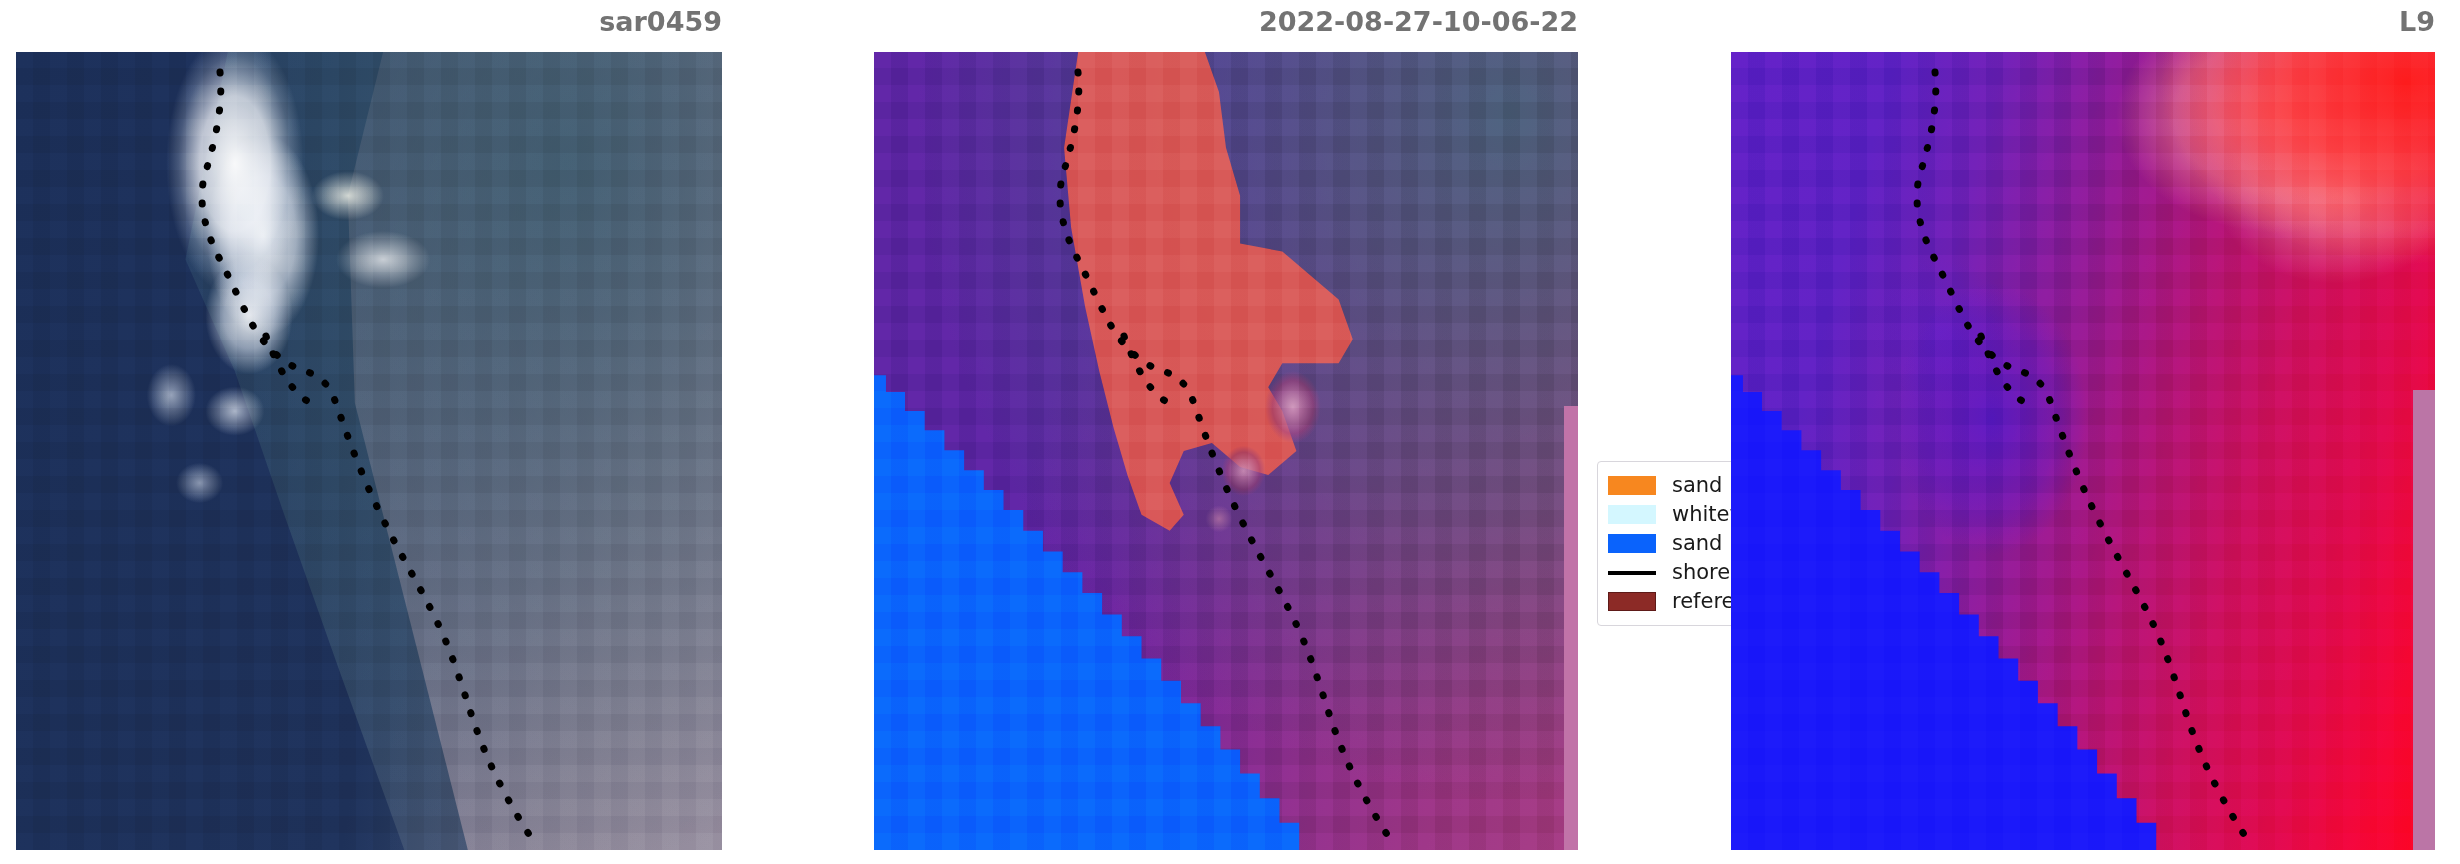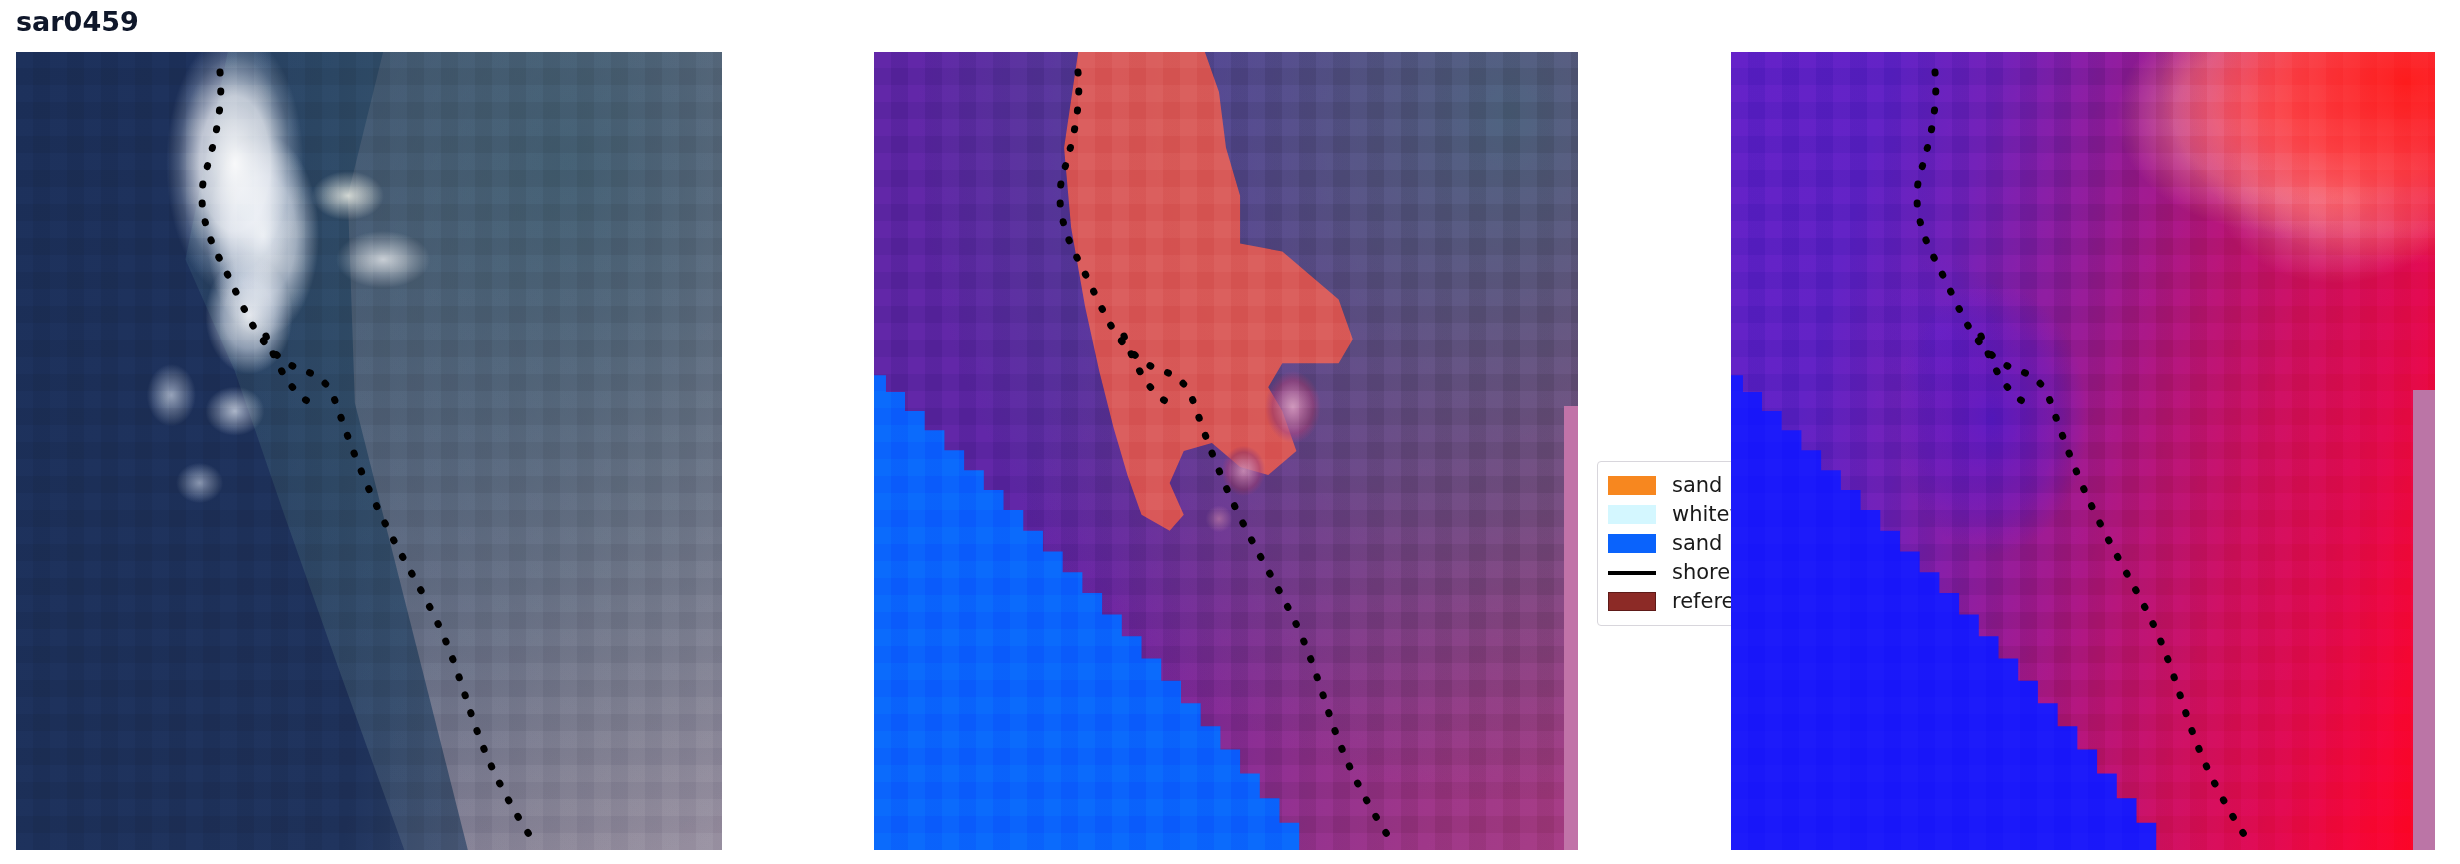--- a/index.html
+++ b/index.html
@@ -17,25 +17,25 @@
   .figure {
     position: relative;
     width: 2460px;
     height: 864px;
     background: #ffffff;
   }
 
   
   .panel-title {
     position: absolute;
-    text-align: left;
+    text-align: right;
     font-family: "DejaVu Sans", sans-serif;
     font-weight: 700;
     font-size: 27px;
-    color: #0f172a;
+    color: #737373;
     letter-spacing: 0px;
     white-space: nowrap;
     line-height: 1;
   }
 
   
   .panel {
     position: absolute;
     overflow: hidden;
     image-rendering: pixelated;
@@ -262,21 +262,23 @@
     text-align: center;
   }
 </style>
 </head>
 <body>
 
 <div class="figure">
 
   <div class="panel-title" style="left:16px; top:8px; width:706px;">sar0459</div>
 
-
+  <div class="panel-title" style="left:874px; top:8px; width:704px;">2022-08-27-10-06-22</div>
+
+  <div class="panel-title" style="left:1731px; top:8px; width:704px;">L9</div>
 
   <div class="panel" id="panel-1">
     <div class="layer p1-base"></div>
     <div class="layer p1-land"></div>
     <div class="layer p1-teal"></div>
     <div class="layer p1-ocean"></div>
     <div class="layer p1-surf"></div>
     <div class="layer p1-noise"></div>
     <svg class="shoreline-dots" viewBox="0 0 706 798" preserveAspectRatio="none">
       <path d="M204,20 C208,60 196,98 188,126 C182,152 190,178 200,200

